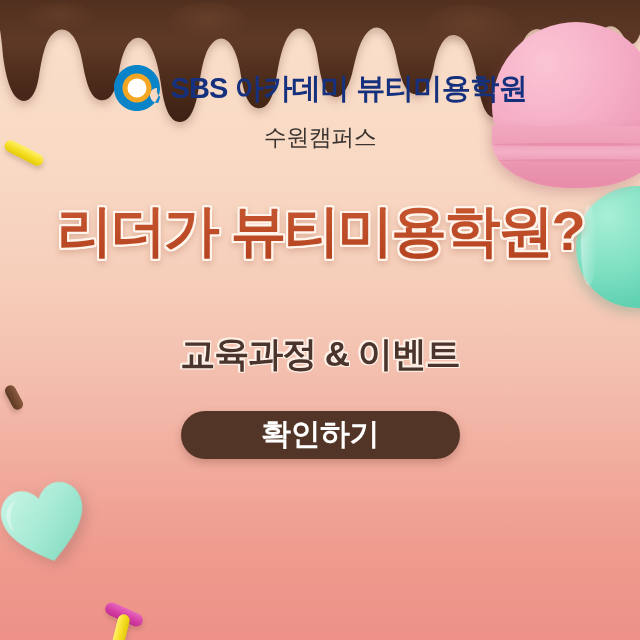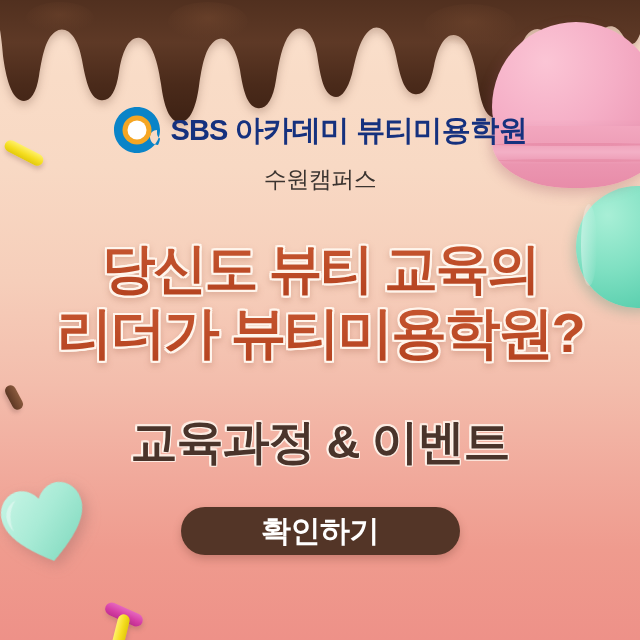--- a/index.html
+++ b/index.html
@@ -155,21 +155,21 @@
     display: flex;
     flex-direction: column;
     align-items: center;
   }
 
   .brand-row {
     display: flex;
     align-items: center;
     justify-content: center;
     gap: 10px;
-    margin-top: 106px;
+    margin-top: 64px;
   }
   .logo-mark {
     width: 48px;
     height: 48px;
     flex: none;
   }
   .logo-mark svg { display: block; width: 48px; height: 48px; }
 
   .brand-name {
     font-size: 29px;
@@ -209,22 +209,22 @@
     filter:
       drop-shadow(2px 0 0 #FFF5EC)
       drop-shadow(-2px 0 0 #FFF5EC)
       drop-shadow(0 2px 0 #FFF5EC)
       drop-shadow(0 -2px 0 #FFF5EC)
       drop-shadow(0 3px 3px rgba(150, 85, 60, 0.25));
   }
   .headline-line-2 { font-size: 56px; margin-top: 4px; }
 
   .subheading {
-    margin-top: 46px;
-    font-size: 47px;
+    margin-top: 68px;
+    font-size: 35px;
     font-weight: 700;
     color: #4A342B;
     letter-spacing: -1px;
     filter:
       drop-shadow(1.5px 0 0 rgba(255, 245, 236, 0.85))
       drop-shadow(-1.5px 0 0 rgba(255, 245, 236, 0.85))
       drop-shadow(0 1.5px 0 rgba(255, 245, 236, 0.85))
       drop-shadow(0 -1.5px 0 rgba(255, 245, 236, 0.85));
   }
 
@@ -340,21 +340,20 @@
           <circle cx="24" cy="24" r="14.5" fill="#F5A623"></circle>
           <circle cx="24" cy="24" r="9.5" fill="#FFFFFF"></circle>
         </svg>
       </span>
       <span class="brand-name"><span class="brand-sbs">SBS</span> <span>아카데미 뷰티미용학원</span></span>
     </div>
 
     <div class="campus">수원캠퍼스</div>
 
     <div class="headline">
-      <span class="headline-line">당신도 뷰티 교육의</span>
       <span class="headline-line headline-line-2">리더가 뷰티미용학원?</span>
     </div>
 
     <div class="subheading">교육과정 &amp; 이벤트</div>
 
     <button class="cta-button">확인하기</button>
 
   </div>
 </div>
 

